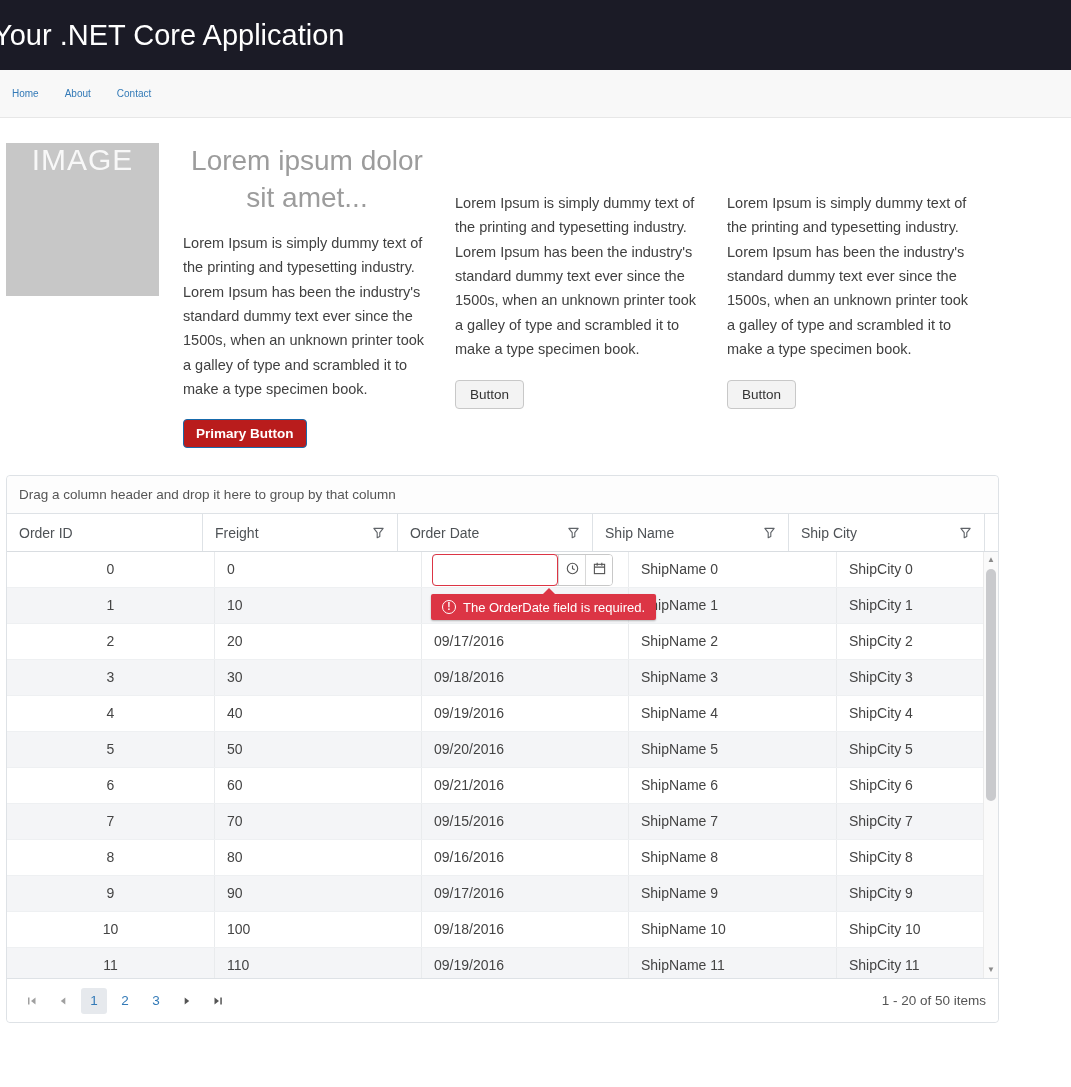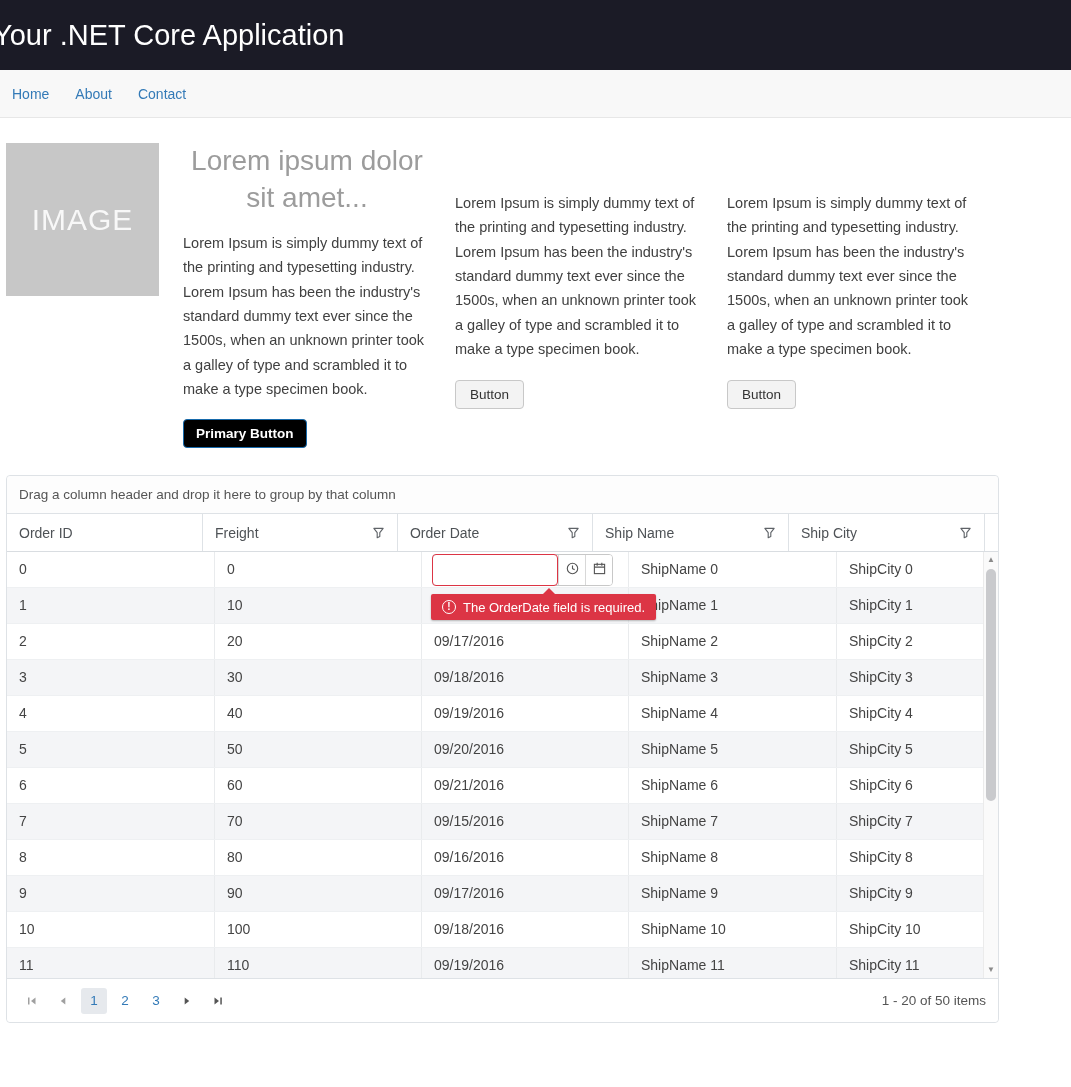--- a/index.html
+++ b/index.html
@@ -6,43 +6,43 @@
   * { box-sizing: border-box; margin: 0; padding: 0; }
   html, body { width: 1071px; height: 1087px; overflow: hidden; background: #fff; }
   body { font-family: "Liberation Sans", "DejaVu Sans", sans-serif; font-size: 14px; color: #333; }
 
   
   .app-header { height: 70px; background: #1b1b26; display: flex; align-items: center; overflow: hidden; }
   .app-header h1 { color: #fff; font-size: 29px; font-weight: 300; margin-left: -7px; white-space: nowrap; }
 
   
   .navbar { height: 48px; background: #f8f8f8; border-bottom: 1px solid #e7e7e7; display: flex; align-items: center; padding-left: 12px; }
-  .navbar a { color: #337ab7; text-decoration: none; font-size: 14px; margin-right: 26px; cursor: pointer; }
+  .navbar a { color: #337ab7; text-decoration: none; font-size: 10px; margin-right: 26px; cursor: pointer; }
 
   
   .hero { display: flex; gap: 24px; padding: 25px 0 0 6px; align-items: flex-start; }
-  .hero-img { width: 153px; height: 153px; background: #c7c7c7; display: flex; align-items: center; justify-content: center; }
+  .hero-img { width: 153px; height: 153px; background: #c7c7c7; display: flex; align-items: flex-start; justify-content: center; }
   .hero-img span { color: rgba(255,255,255,0.88); font-size: 30px; font-weight: 300; letter-spacing: 1px; }
   .hero-col { width: 248px; }
   .hero-col h2 { color: #9c9c9c; font-size: 28px; font-weight: 300; line-height: 1.32; margin-bottom: 14px; text-align: center; }
   .hero-col p { font-size: 14.5px; line-height: 1.68; color: #404040; margin-bottom: 18px; }
   .pad-top { padding-top: 48px; }
   .btn { display: inline-block; font-size: 13.5px; border-radius: 4px; padding: 6px 12px; cursor: pointer; border: 1px solid transparent; }
-  .btn-primary { background: #000000; border-color: #176aab; color: #fff; font-weight: 600; }
+  .btn-primary { background: #b91c1c; border-color: #176aab; color: #fff; font-weight: 600; }
   .btn-default { background: #f3f3f3; border-color: #c8c8c8; color: #333; padding: 6px 14px; }
 
   
   .grid { width: 993px; margin: 27px 0 0 6px; border: 1px solid #dee2e6; border-radius: 4px; color: #444; background: #fff; }
   .group-panel { padding: 11px 12px; font-size: 13.5px; color: #555; background: #fdfdfd; border-bottom: 1px solid #dee2e6; border-radius: 4px 4px 0 0; }
 
   .grid-header { display: flex; height: 38px; background: #fff; border-bottom: 1px solid #d9dde1; }
   .hcell { display: flex; align-items: center; justify-content: space-between; padding: 0 12px; font-size: 14px; color: #4e5256; cursor: pointer; }
   .hcell + .hcell, .hspacer { border-left: 1px solid #dee2e6; }
   .hspacer { width: 15px; }
-  .c0 { width: 207px; } .c1 { width: 207px; } .c2 { width: 207px; } .c3 { width: 208px; } .c4 { width: 208px; }
+  .c0 { width: 207px; text-align: center; } .c1 { width: 207px; } .c2 { width: 207px; } .c3 { width: 208px; } .c4 { width: 208px; }
   .filter-icon { display: inline-flex; cursor: pointer; }
 
   .grid-body { position: relative; height: 426px; overflow: hidden; }
   .grid-rows { width: 1037px; }
   .grid-row { display: flex; height: 36px; background: #fff; border-bottom: 1px solid #eef0f2; }
   .grid-rows .grid-row:nth-child(even) { background: #f4f5f7; }
   .cell { padding: 0 12px; line-height: 35px; white-space: nowrap; overflow: hidden; font-size: 14px; color: #444; }
   .grid-row .cell + .cell { border-left: 1px solid #e9ebed; }
   .cell.editing { padding: 1px 4px 0 10px; line-height: normal; display: flex; align-items: center; }
 

